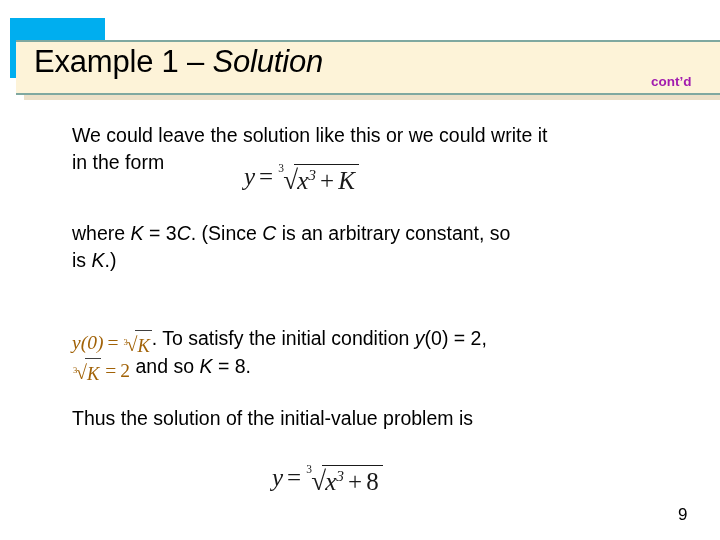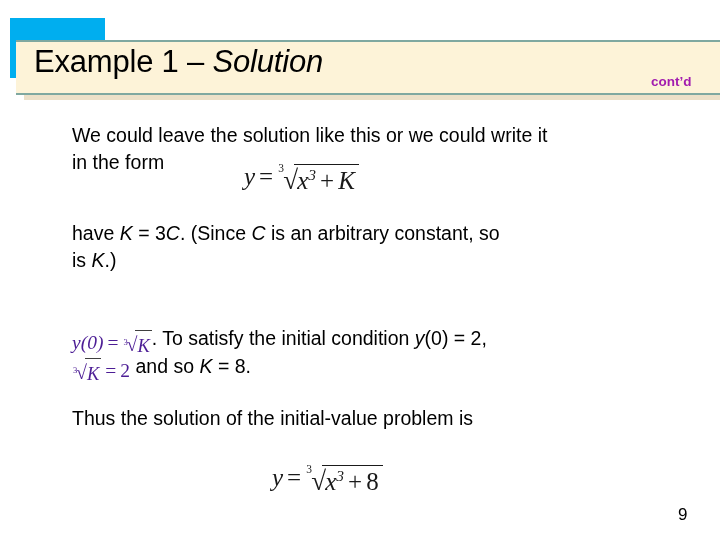--- a/index.html
+++ b/index.html
@@ -96,21 +96,21 @@
   #p-partb   { left: 42px; top: 190px; }
   #p-bline2  { left: 72px; top: 217px; }
   #p-bline3  { left: 72px; top: 245px; }
   #p-thus    { left: 72px; top: 297px; }
 
   
   .inline-math {
     display: inline-block;
     vertical-align: -4px;
     font-family: "Liberation Serif", serif;
-    color: #4c1d95;
+    color: #a16207;
   }
 
   
   .math {
     position: absolute;
     font-family: "Liberation Serif", serif;
     color: #1a1a1a;
     white-space: nowrap;
   }
   #eq1 { left: 244px; top: 55px; font-size: 25px; }
@@ -188,21 +188,21 @@
   <div class="para" id="p-intro">
     <span>We could leave the solution like this or we could write it</span><br>
     <span>in the form</span>
   </div>
 
   <div class="math" id="eq1">
     <span class="mvar">y</span><span class="mop">=</span><span class="radical"><span class="deg">3</span><span class="sign">√</span><span class="rad-body"><span class="mvar">x</span><sup class="exp">3</sup><span class="mop">+</span><span class="mvar">K</span></span></span>
   </div>
 
   <div class="para" id="p-where">
-    <span>have </span><i>K</i><span> = 3</span><i>C</i><span>. (Since </span><i>C</i><span> is an arbitrary constant, so</span><br>
+    <span>where </span><i>K</i><span> = 3</span><i>C</i><span>. (Since </span><i>C</i><span> is an arbitrary constant, so</span><br>
     <span>is </span><i>K</i><span>.)</span>
   </div>
 
 
   <div class="para" id="p-bline2">
     <span class="inline-math"><span class="mvar">y(0)</span><span class="mop">=</span><span class="radical sm"><span class="deg">3</span><span class="sign">√</span><span class="rad-body"><span class="mvar">K</span></span></span></span><span>. To satisfy the initial condition </span><i>y</i><span>(0) = 2,</span>
   </div>
 
   <div class="para" id="p-bline3">
     <span class="inline-math"><span class="radical sm"><span class="deg">3</span><span class="sign">√</span><span class="rad-body"><span class="mvar">K</span></span></span><span class="mop">=</span><span>2</span></span><span> and so </span><i>K</i><span> = 8.</span>

